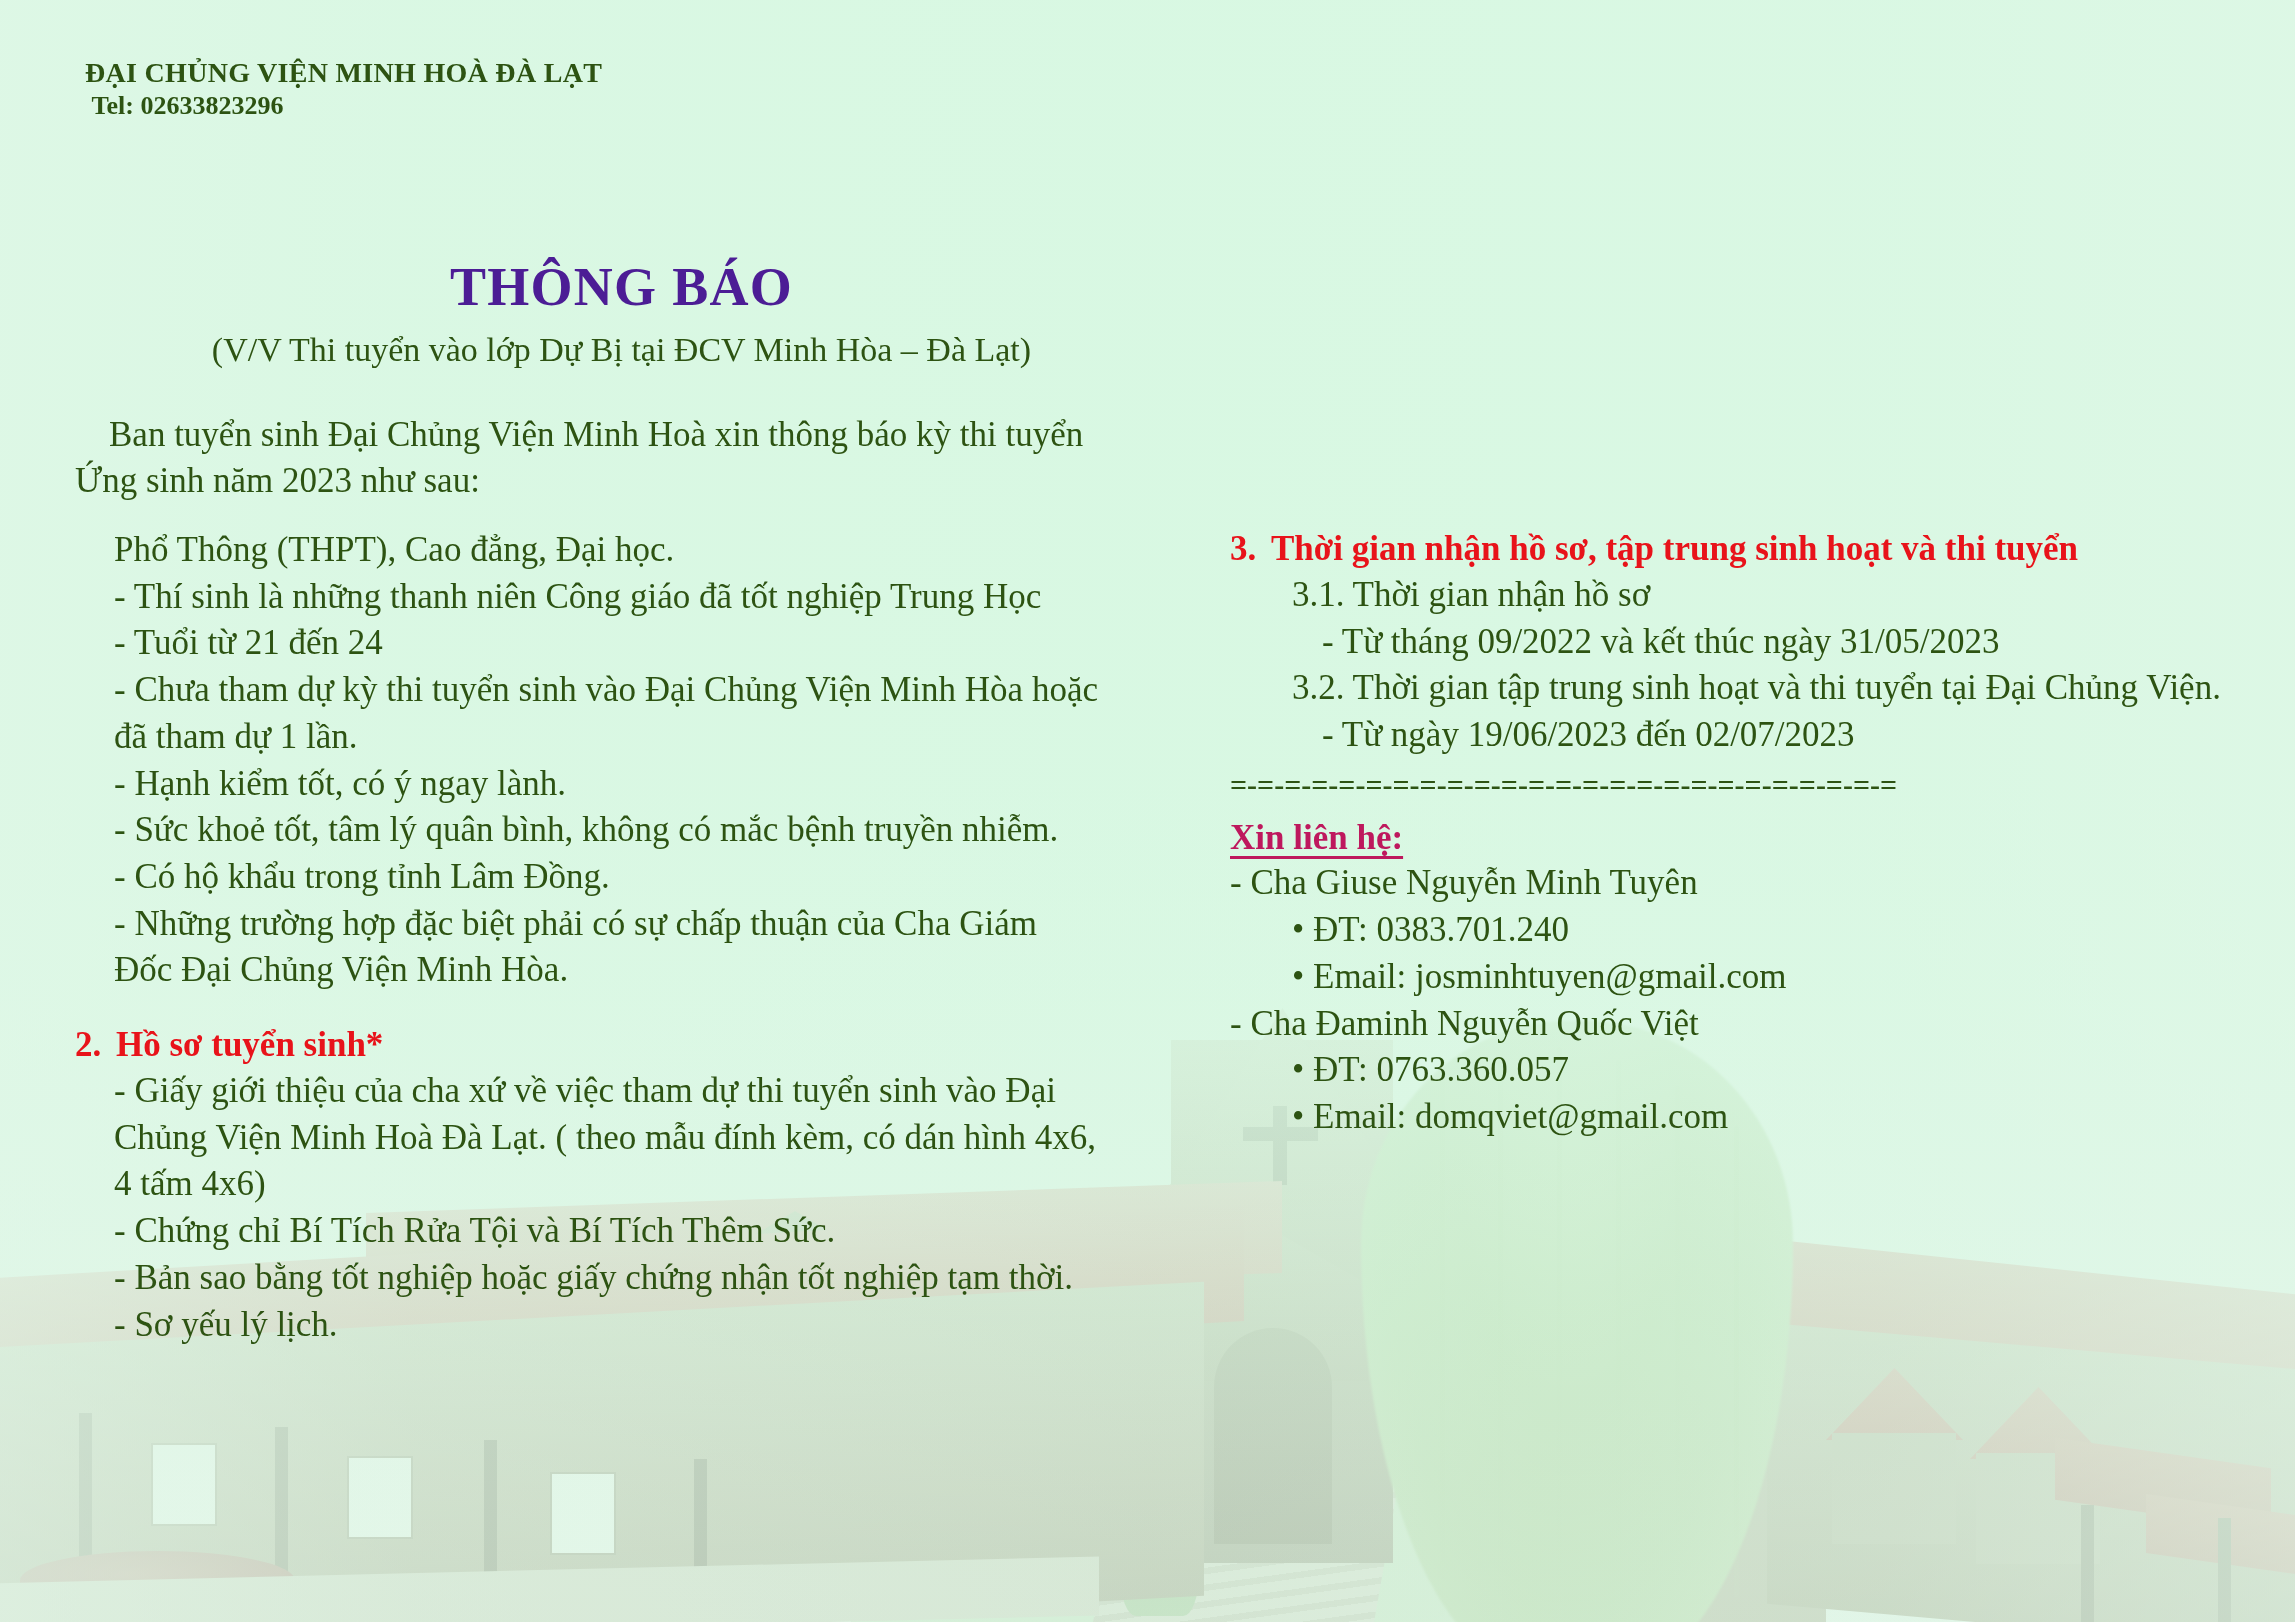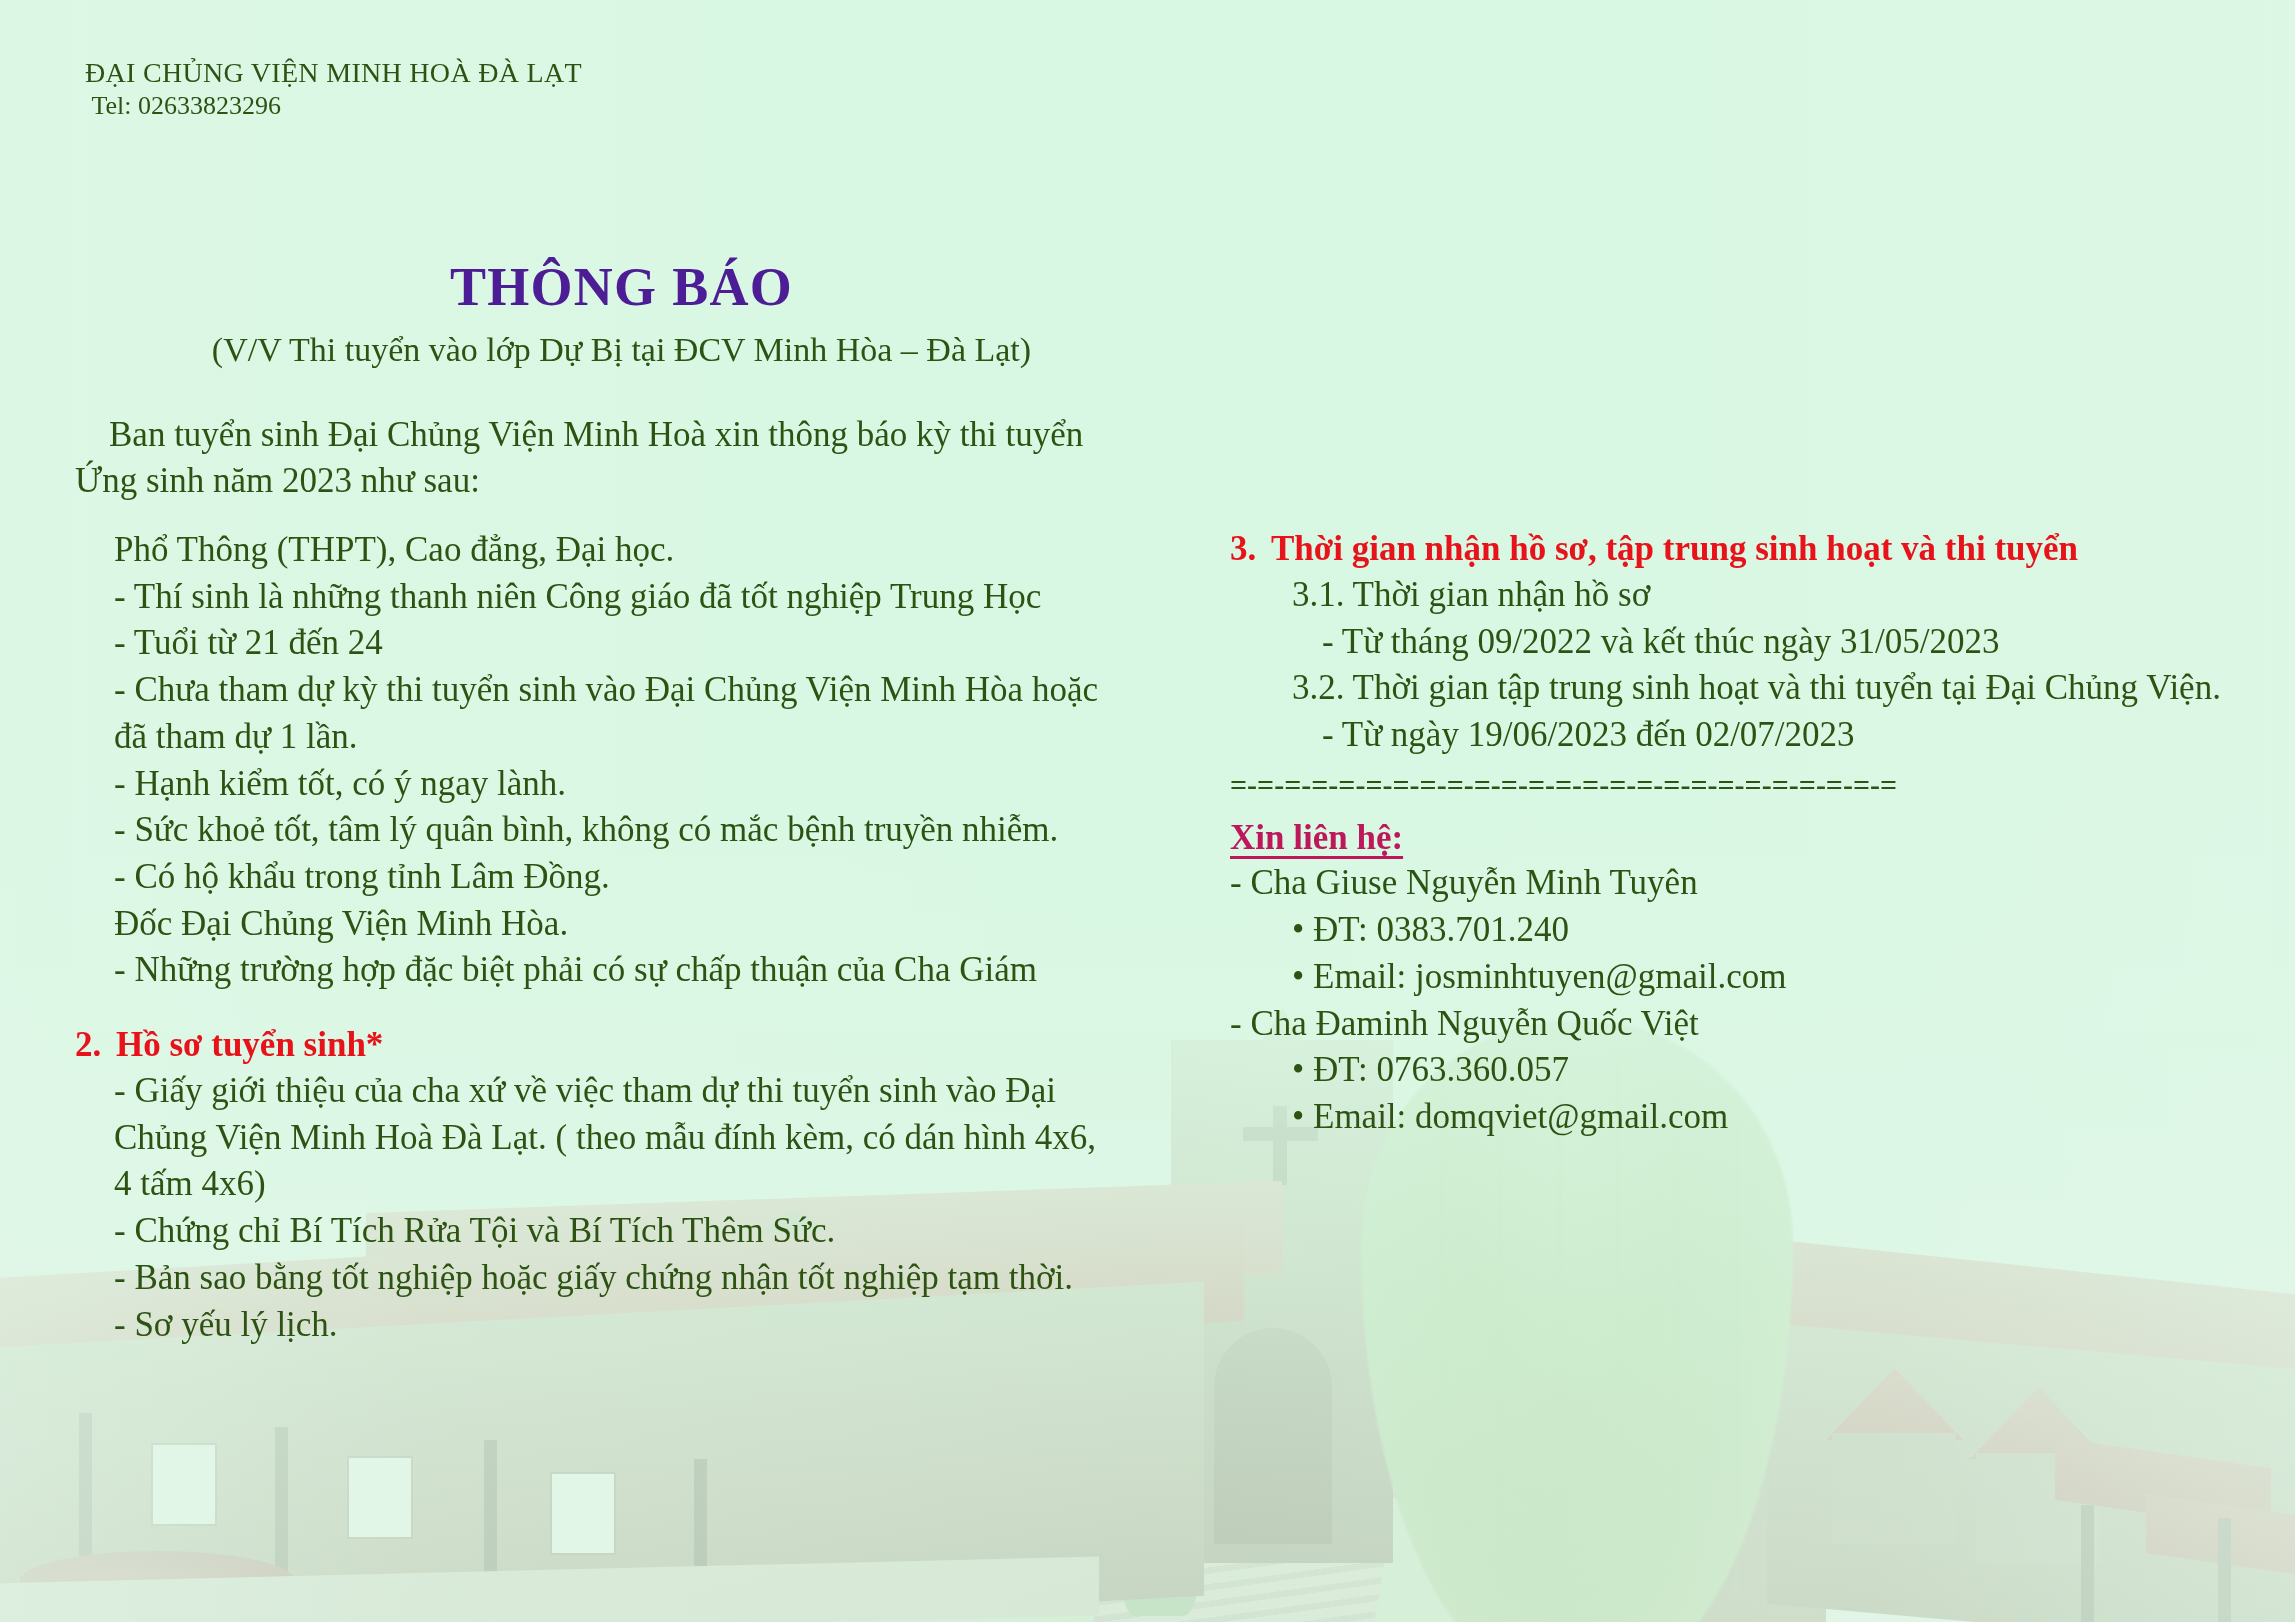--- a/index.html
+++ b/index.html
@@ -201,21 +201,21 @@
   #content {
     position: absolute;
     left: 0; top: 0;
     width: 2295px;
     height: 1623px;
   }
 
   .letterhead { position: absolute; left: 85px; top: 56px; }
   .lh-line {
     color: #2d5312;
-    font-weight: normal;
+    font-weight: bold;
     white-space: nowrap;
   }
   .lh-org   { font-size: 28px; letter-spacing: 0.3px; line-height: 1.18; }
   .lh-addr  { font-size: 26px; line-height: 1.32; padding-left: 2.6px; }
   .lh-tel   { font-size: 26px; line-height: 1.32; padding-left: 6.5px; }
 
   .title-block { position: absolute; left: 0; top: 258px; width: 1243px; text-align: center; }
   .doc-title {
     color: #4c1d95;
     font-weight: bold;
@@ -368,22 +368,22 @@
 
 
       <div class="body-line nohang">Phổ Thông (THPT), Cao đẳng, Đại học.</div>
       <div class="body-line lvl1">- Thí sinh là những thanh niên Công giáo đã tốt nghiệp Trung Học</div>
       <div class="body-line lvl1">- Tuổi từ 21 đến 24</div>
       <div class="body-line lvl1">- Chưa tham dự kỳ thi tuyển sinh vào Đại Chủng Viện Minh Hòa hoặc</div>
       <div class="body-line nohang">đã tham dự 1 lần.</div>
       <div class="body-line lvl1">- Hạnh kiểm tốt, có ý ngay lành.</div>
       <div class="body-line lvl1">- Sức khoẻ tốt, tâm lý quân bình, không có mắc bệnh truyền nhiễm.</div>
       <div class="body-line lvl1">- Có hộ khẩu trong tỉnh Lâm Đồng.</div>
+      <div class="body-line lvl1">- Những trường hợp đặc biệt phải có sự chấp thuận của Cha Giám</div>
       <div class="body-line nohang">Đốc Đại Chủng Viện Minh Hòa.</div>
-      <div class="body-line lvl1">- Những trường hợp đặc biệt phải có sự chấp thuận của Cha Giám</div>
 
       <div class="gap-md"></div>
 
       <div class="sec-head sec2-head">
         <span class="num">2.</span><span>Hồ sơ tuyển sinh*</span>
       </div>
 
       <div class="body-line lvl1">- Giấy giới thiệu của cha xứ về việc tham dự thi tuyển sinh vào Đại</div>
       <div class="body-line nohang">Chủng Viện Minh Hoà Đà Lạt. ( theo mẫu đính kèm, có dán hình 4x6,</div>
       <div class="body-line nohang">4 tấm 4x6)</div>

